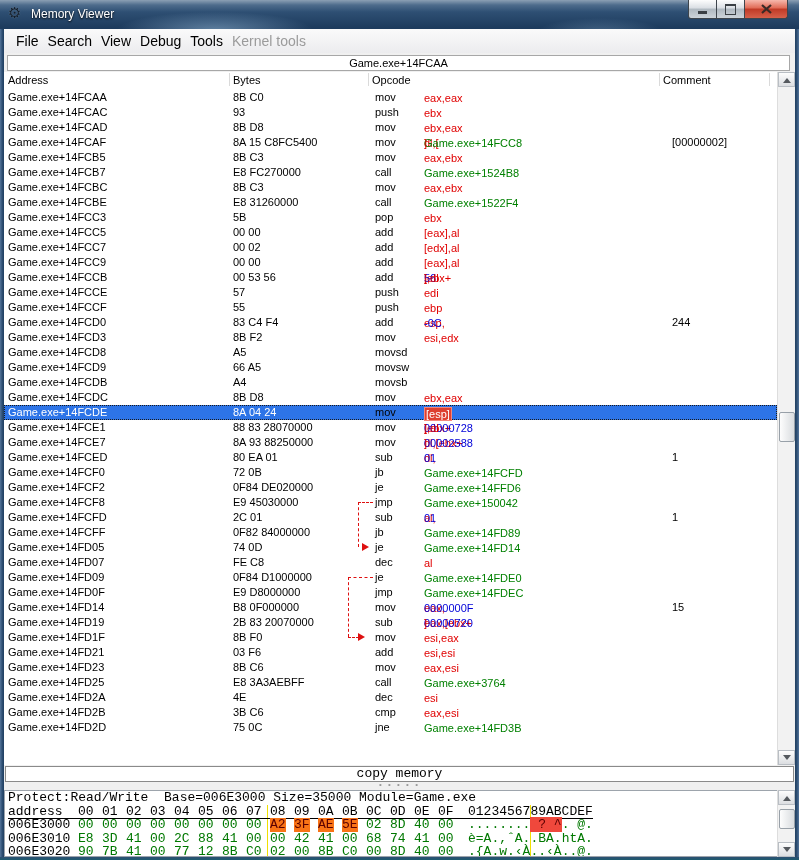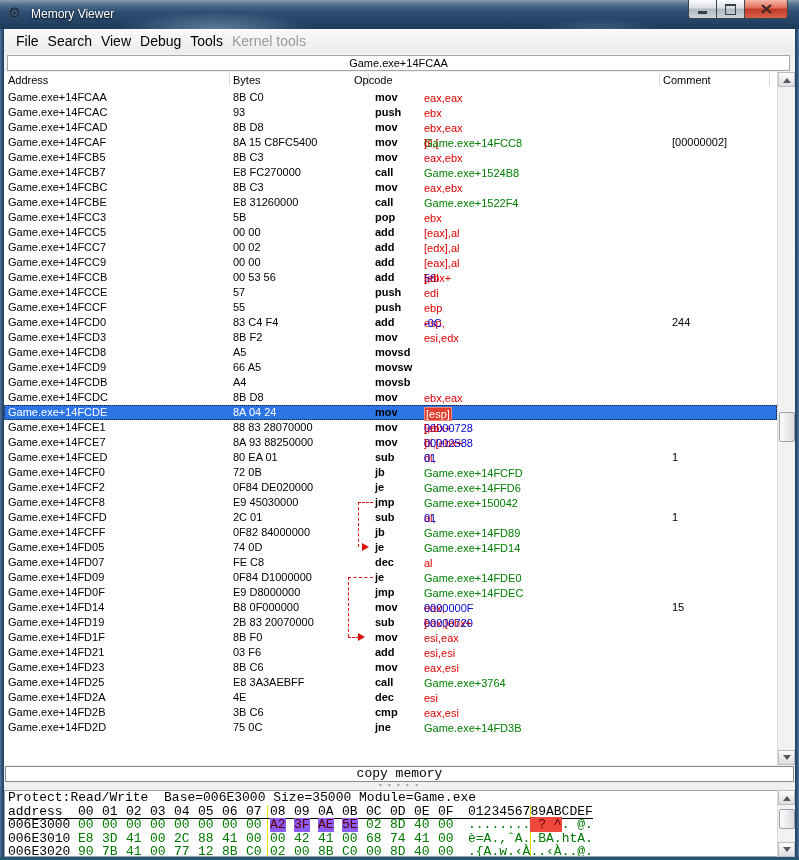--- a/index.html
+++ b/index.html
@@ -35,31 +35,31 @@
   .mi.dis{color:#9B9B9B}
 
   
   #addrbar{position:absolute;left:7px;top:55px;width:783px;height:16px;background:#FFF;
     border:1px solid #A7A7A7;box-sizing:border-box;text-align:center;font-size:11px;line-height:14px;color:#000}
 
   
   #colhdr{position:absolute;left:4px;top:72px;width:773px;height:16px;background:#FFF;
     border-bottom:1px solid #E2E2E2;font-size:11px;color:#000}
   #colhdr span{position:absolute;top:2px}
-  .ch0{left:4px}.ch1{left:229px}.ch2{left:350px}.ch3{left:659px}
+  .ch0{left:4px}.ch1{left:229px}.ch2{left:368px}.ch3{left:659px}
   .csep{position:absolute;top:1px;width:1px;height:13px;background:#DADADA}
 
   
   #disasm{position:absolute;left:4px;top:88px;width:773px;height:677px;background:#FFF;
     overflow:hidden;padding-top:2px;box-sizing:border-box;font-size:11px}
   .drow{position:relative;height:15px;white-space:nowrap}
   .drow span{position:absolute;top:1px}
   .ca{left:4px;color:#000}
   .cb{left:229px;color:#000}
-  .cm{left:371px;font-weight:bold;color:#000}
+  .cm{left:371px;font-weight:normal;color:#000}
   .co{left:420px}
   .cc{left:668px;color:#000}
   .tk-r{color:#E00000}.tk-g{color:#008000}.tk-b{color:#0000D8}
   .tk-hl{background:#DE3F2F;color:#FFF;padding:0 1px;border:1px solid #F4867A}
   .drow.sel{background:#2D74E7;outline:1px dotted #1A1A1A;outline-offset:-1px}
   .drow.sel .ca,.drow.sel .cb{color:#FFF}
   .drow.sel .cm{color:#000}
   .drow.sel .tk-r{color:#FF2A1A}
 
   
@@ -86,21 +86,21 @@
 
   
   #hexpanel{position:absolute;left:4px;top:790px;width:773px;height:67px;background:#FFF;
     border:1px solid #9DA4AC;border-right:none;box-sizing:border-box;overflow:hidden;
     font-family:"Liberation Mono","DejaVu Sans Mono",monospace;font-size:13px;line-height:13.5px;color:#000;
     padding-left:3px}
   .hline{white-space:pre;height:13.5px;position:relative;z-index:1}
   .haddr{display:inline-block;width:70px}
   .byte{display:inline-block;width:16px;margin-right:8px;color:#007800}
   .hbyte{color:#000}
-  .byte.hb{background:#8b5cf6;color:#5A0000}
+  .byte.hb{background:#f97316;color:#5A0000}
   .hascii{margin-left:6px;color:#007800;white-space:pre}
   .hascii .hdr{color:#000000}
   .ab{background:#F0483C;color:#5A0000}
   .u{display:inline-block;border-bottom:1px solid #000}
   .ysep{position:absolute;width:1px;top:14px;bottom:0;background:#F0E000;z-index:0}
 
   
   .wb{position:absolute;background:linear-gradient(90deg,#54749A,#2E4F73 55%,#1F3E60)}
   #wb-left{left:0;top:29px;bottom:0;width:4px}
   #wb-right{right:0;top:29px;bottom:0;width:4px;background:linear-gradient(270deg,#54749A,#2E4F73 55%,#1F3E60)}

